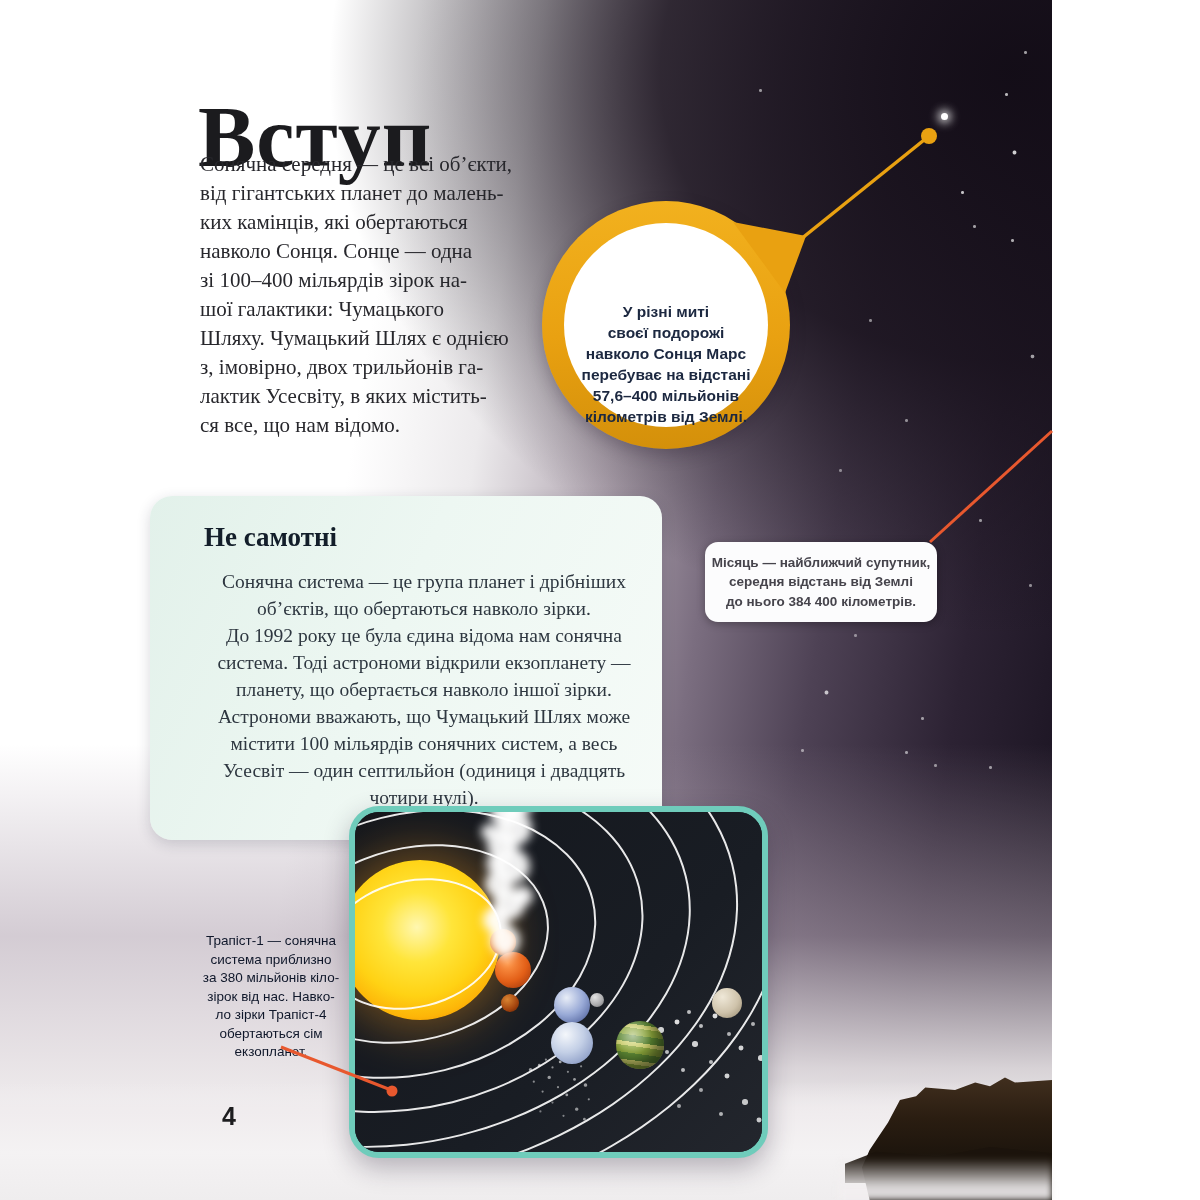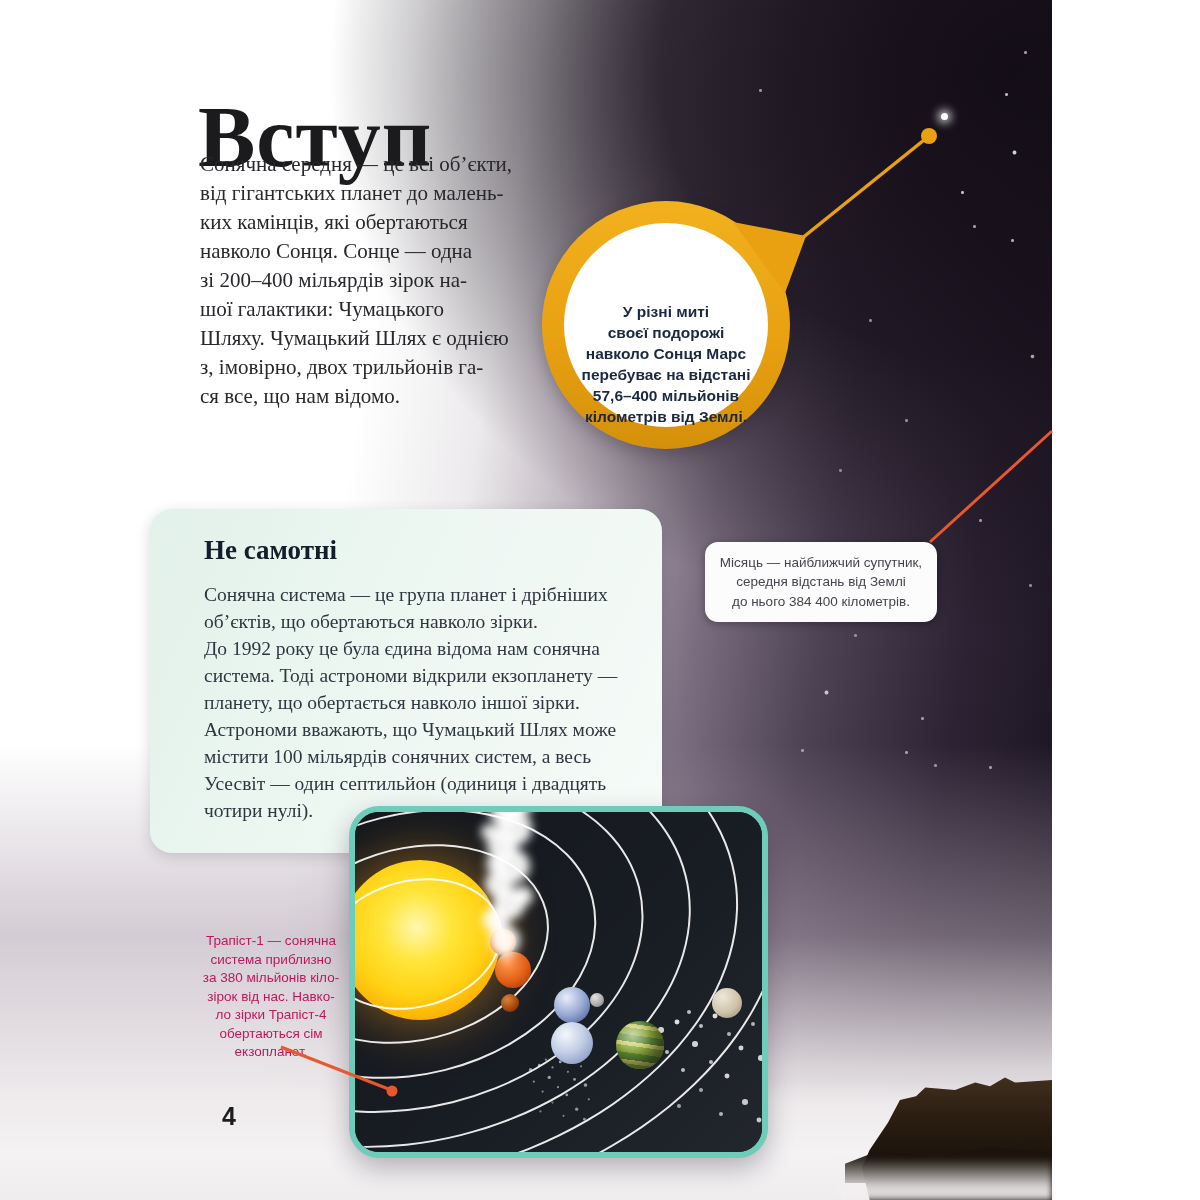--- a/index.html
+++ b/index.html
@@ -41,31 +41,31 @@
   .intro{position:absolute;left:200px;top:150px;width:360px;font-size:21px;line-height:29px;color:#27272c;}
   
   .mars-ring{position:absolute;left:542px;top:201px;width:248px;height:248px;border-radius:50%;
     background:linear-gradient(180deg,#f2b11e 0%,#e9a111 55%,#d4900a 100%);
     box-shadow:0 6px 16px rgba(30,20,40,.25);}
   .mars-inner{position:absolute;left:22px;top:22px;width:204px;height:204px;border-radius:50%;
     background:#ffffff;display:flex;align-items:flex-end;justify-content:center;}
   .mars-text{font-family:"Liberation Sans",sans-serif;font-size:15.5px;font-weight:700;
     line-height:21px;color:#1c2840;text-align:center;}
   
-  .not-alone{position:absolute;left:150px;top:509px;width:512px;height:344px;border-radius:22px;
+  .not-alone{position:absolute;left:150px;top:496px;width:512px;height:344px;border-radius:22px;
     background:linear-gradient(115deg,#e2f1ea 0%,#edf7f2 45%,#f6fbf8 100%);
-    box-shadow:0 4px 14px rgba(40,40,60,.18);}
+    box-shadow:0 4px 14px rgba(40,40,60,.18);text-align:center;}
   .not-alone h2{margin:0;position:absolute;left:54px;top:26px;font-size:27px;font-weight:700;color:#131e2a;}
   .not-alone .box-body{position:absolute;left:54px;top:72px;width:440px;font-size:19.5px;
     line-height:27px;color:#2e3740;}
   
   .moon-box{position:absolute;left:705px;top:542px;width:232px;height:80px;border-radius:13px;
     background:#fcfcfd;box-shadow:0 2px 8px rgba(0,0,0,.3);
     display:flex;align-items:center;justify-content:center;}
-  .moon-text{font-family:"Liberation Sans",sans-serif;font-size:13.5px;font-weight:400;
+  .moon-text{font-family:"Liberation Sans",sans-serif;font-size:13.5px;font-weight:700;
     line-height:19.5px;color:#46444c;text-align:center;}
   
   .panel{position:absolute;left:349px;top:806px;width:407px;height:340px;border-radius:30px;
     border:6px solid #6fccbb;background:#11141a;box-shadow:0 10px 26px rgba(35,25,50,.3);}
   .panel-in{position:absolute;inset:0;border-radius:24px;overflow:hidden;background:
     linear-gradient(135deg,#14171d 0%,#191d24 60%,#23262d 100%);}
   .sun{position:absolute;left:-15px;top:48px;width:160px;height:160px;border-radius:50%;z-index:2;
     background:radial-gradient(circle at 48% 42%, #fff7b0 0%, #ffe53a 28%, #ffd214 55%, #fdb508 72%, #f28d03 84%, #cc4d0a 93%, #7e1c0c 99%);
     box-shadow:0 0 45px 12px rgba(255,160,30,.35);}
   .ring{position:absolute;left:58px;top:132px;border:2.4px solid rgba(255,255,255,.9);
@@ -102,21 +102,21 @@
       70px 30px 0 1.5px rgba(255,255,255,.8),40px 44px 0 1px rgba(255,255,255,.7),
       82px 6px 0 1px rgba(255,255,255,.65),90px 40px 0 2px rgba(255,255,255,.8),
       12px 52px 0 1px rgba(255,255,255,.7),56px 58px 0 1.5px rgba(255,255,255,.8),
       96px 66px 0 1px rgba(255,255,255,.7),30px 72px 0 1px rgba(255,255,255,.6),
       74px 84px 0 2px rgba(255,255,255,.75),50px 96px 0 1px rgba(255,255,255,.65),
       88px 102px 0 1.5px rgba(255,255,255,.75),8px 88px 0 1px rgba(255,255,255,.6);}
   .d1{left:315px;top:205px;} .d2{left:180px;top:250px;transform:scale(.55);opacity:.7;}
   
   .trappist{position:absolute;left:186px;top:932px;width:170px;
     font-family:"Liberation Sans",sans-serif;font-size:13.5px;line-height:18.5px;
-    color:#be185d;text-align:center;}
+    color:#0f172a;text-align:center;}
   .page-num{position:absolute;left:222px;top:1102px;font-family:"Liberation Sans",sans-serif;
     font-size:25px;font-weight:700;color:#1d1d1f;}
   .overlay{position:absolute;left:0;top:0;width:1200px;height:1200px;pointer-events:none;z-index:40;}
   .mars-ring,.not-alone,.moon-box,.panel{z-index:20;}
   .title,.intro,.trappist,.page-num{z-index:15;}
 </style>
 </head>
 <body>
 
 <div class="page">
@@ -129,24 +129,25 @@
     <div class="rock-ledge"></div>
     <div class="rock-mist"></div>
   </div>
 
   <h1 class="title">Вступ</h1>
   <div class="intro">
       <div>Сонячна середня — це всі обʼєкти,</div>
       <div>від гігантських планет до малень-</div>
       <div>ких камінців, які обертаються</div>
       <div>навколо Сонця.  Сонце — одна</div>
-      <div>зі 200–400 мільярдів зірок на-</div>
+      <div>зі 100–400 мільярдів зірок на-</div>
       <div>шої галактики: Чумацького</div>
       <div>Шляху. Чумацький Шлях є однією</div>
       <div>з, імовірно, двох трильйонів га-</div>
+      <div>лактик Усесвіту, в яких містить-</div>
       <div>ся все, що нам відомо.</div>
     </div>
 
   <div class="not-alone">
     <h2>Не самотні</h2>
     <div class="box-body">
         <div>Сонячна система — це група планет і дрібніших</div>
         <div>обʼєктів, що обертаються навколо зірки.</div>
         <div>До 1992 року це була єдина відома нам сонячна</div>
         <div>система. Тоді астрономи відкрили екзопланету —</div>

